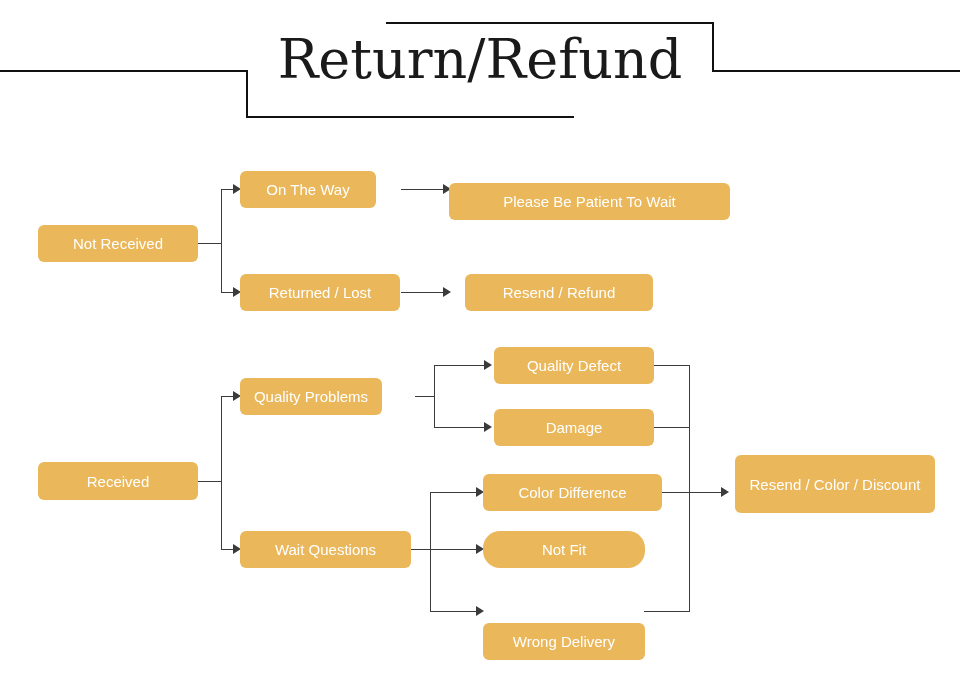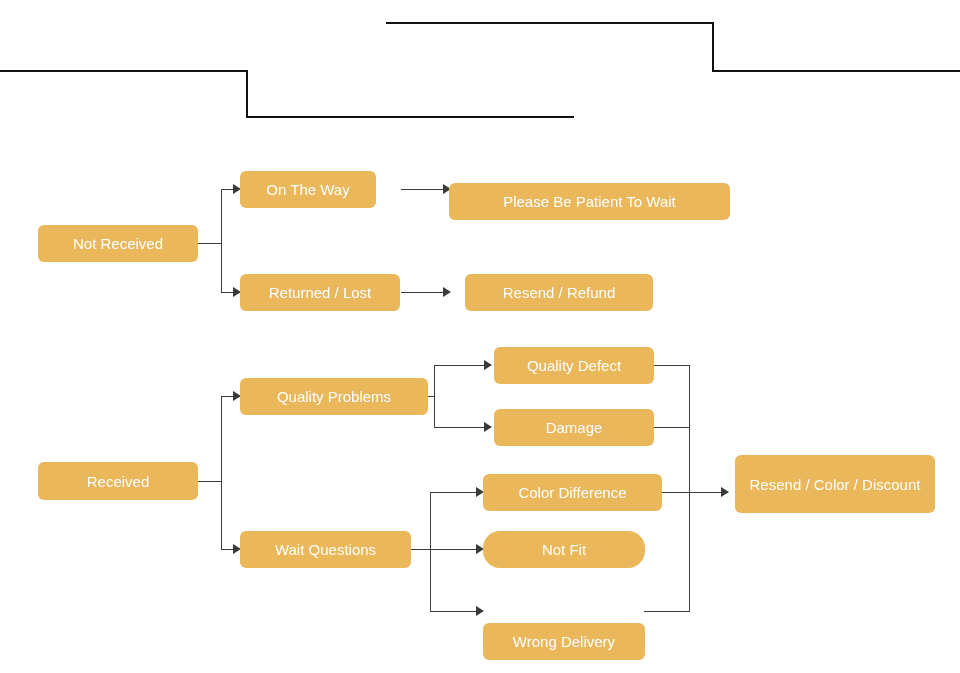--- a/index.html
+++ b/index.html
@@ -89,20 +89,21 @@
 
 <div id="page">
 
   <div class="title-wrap">
     <div class="rule rule-a"></div>
     <div class="rule rule-b"></div>
     <div class="rule rule-c"></div>
     <div class="rule rule-d"></div>
     <div class="rule rule-e"></div>
     <div class="rule rule-f"></div>
+    <div class="title-text">Return/Refund</div>
   </div>
 
   <div class="line hline" style="left:198px; top:243px; width:24px;"></div>
   <div class="line vline" style="left:221px; top:189px; height:104px;"></div>
   <div class="line hline" style="left:221px; top:189px; width:18px;"></div>
   <div class="arrow" style="left:233px; top:184px;"></div>
   <div class="line hline" style="left:221px; top:292px; width:18px;"></div>
   <div class="arrow" style="left:233px; top:287px;"></div>
 
   <div class="line hline" style="left:401px; top:189px; width:48px;"></div>
@@ -142,21 +143,21 @@
 
   <div class="line hline" style="left:654px; top:365px; width:36px;"></div>
   <div class="line hline" style="left:654px; top:427px; width:36px;"></div>
   <div class="line hline" style="left:662px; top:492px; width:28px;"></div>
   <div class="line hline" style="left:644px; top:611px; width:46px;"></div>
   <div class="line vline" style="left:689px; top:365px; height:247px;"></div>
   <div class="line hline" style="left:689px; top:492px; width:38px;"></div>
   <div class="arrow" style="left:721px; top:487px;"></div>
 
   <div class="node" style="left:38px;  top:462px; width:160px; height:38px;">Received</div>
-  <div class="node" style="left:240px; top:378px; width:188px; height:37px;">Quality Problems</div>
+  <div class="node" style="left:240px; top:378px; width:142px; height:37px;">Quality Problems</div>
   <div class="node" style="left:494px; top:347px; width:160px; height:37px;">Quality Defect</div>
   <div class="node" style="left:494px; top:409px; width:160px; height:37px;">Damage</div>
   <div class="node" style="left:240px; top:531px; width:171px; height:37px;">Wait Questions</div>
   <div class="node" style="left:483px; top:474px; width:179px; height:37px;">Color Difference</div>
   <div class="node" style="left:483px; top:531px; width:162px; height:37px;border-radius:17px;">Not Fit</div>
   <div class="node" style="left:483px; top:593px; width:162px; height:37px;margin-top:30px;">Wrong Delivery</div>
   <div class="node" style="left:735px; top:455px; width:200px; height:58px;">Resend / Color / Discount</div>
 
 </div>
 

